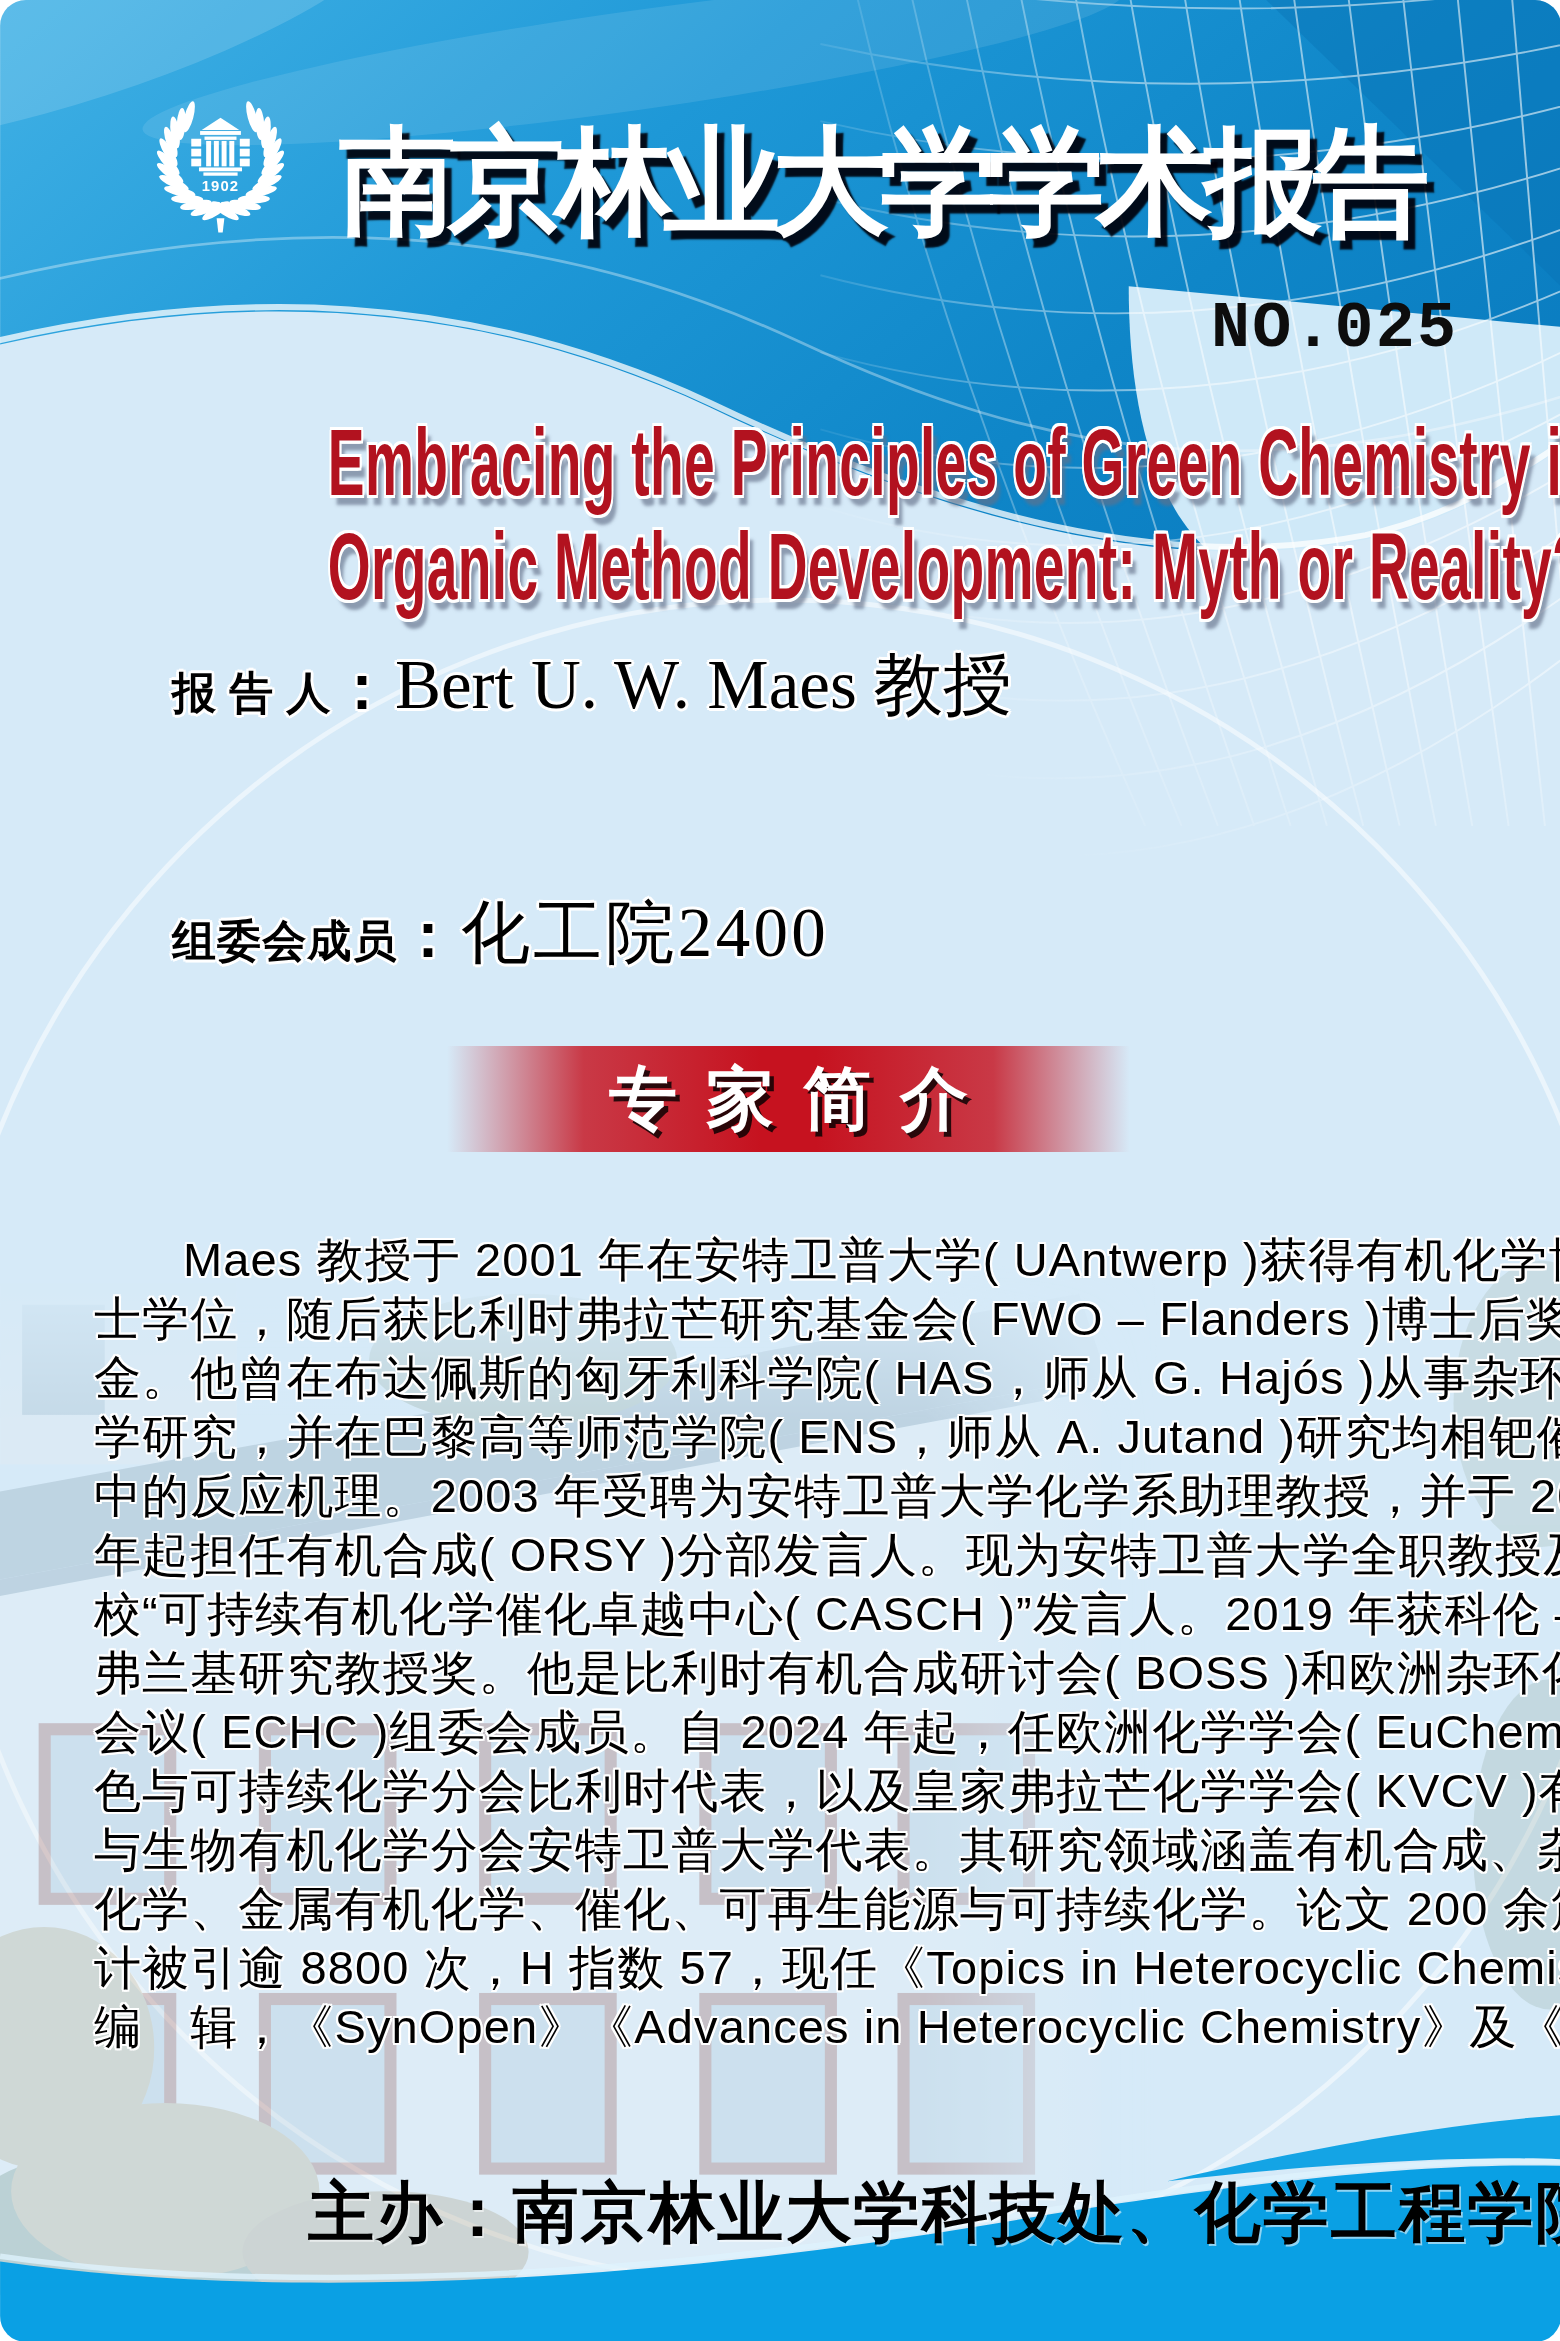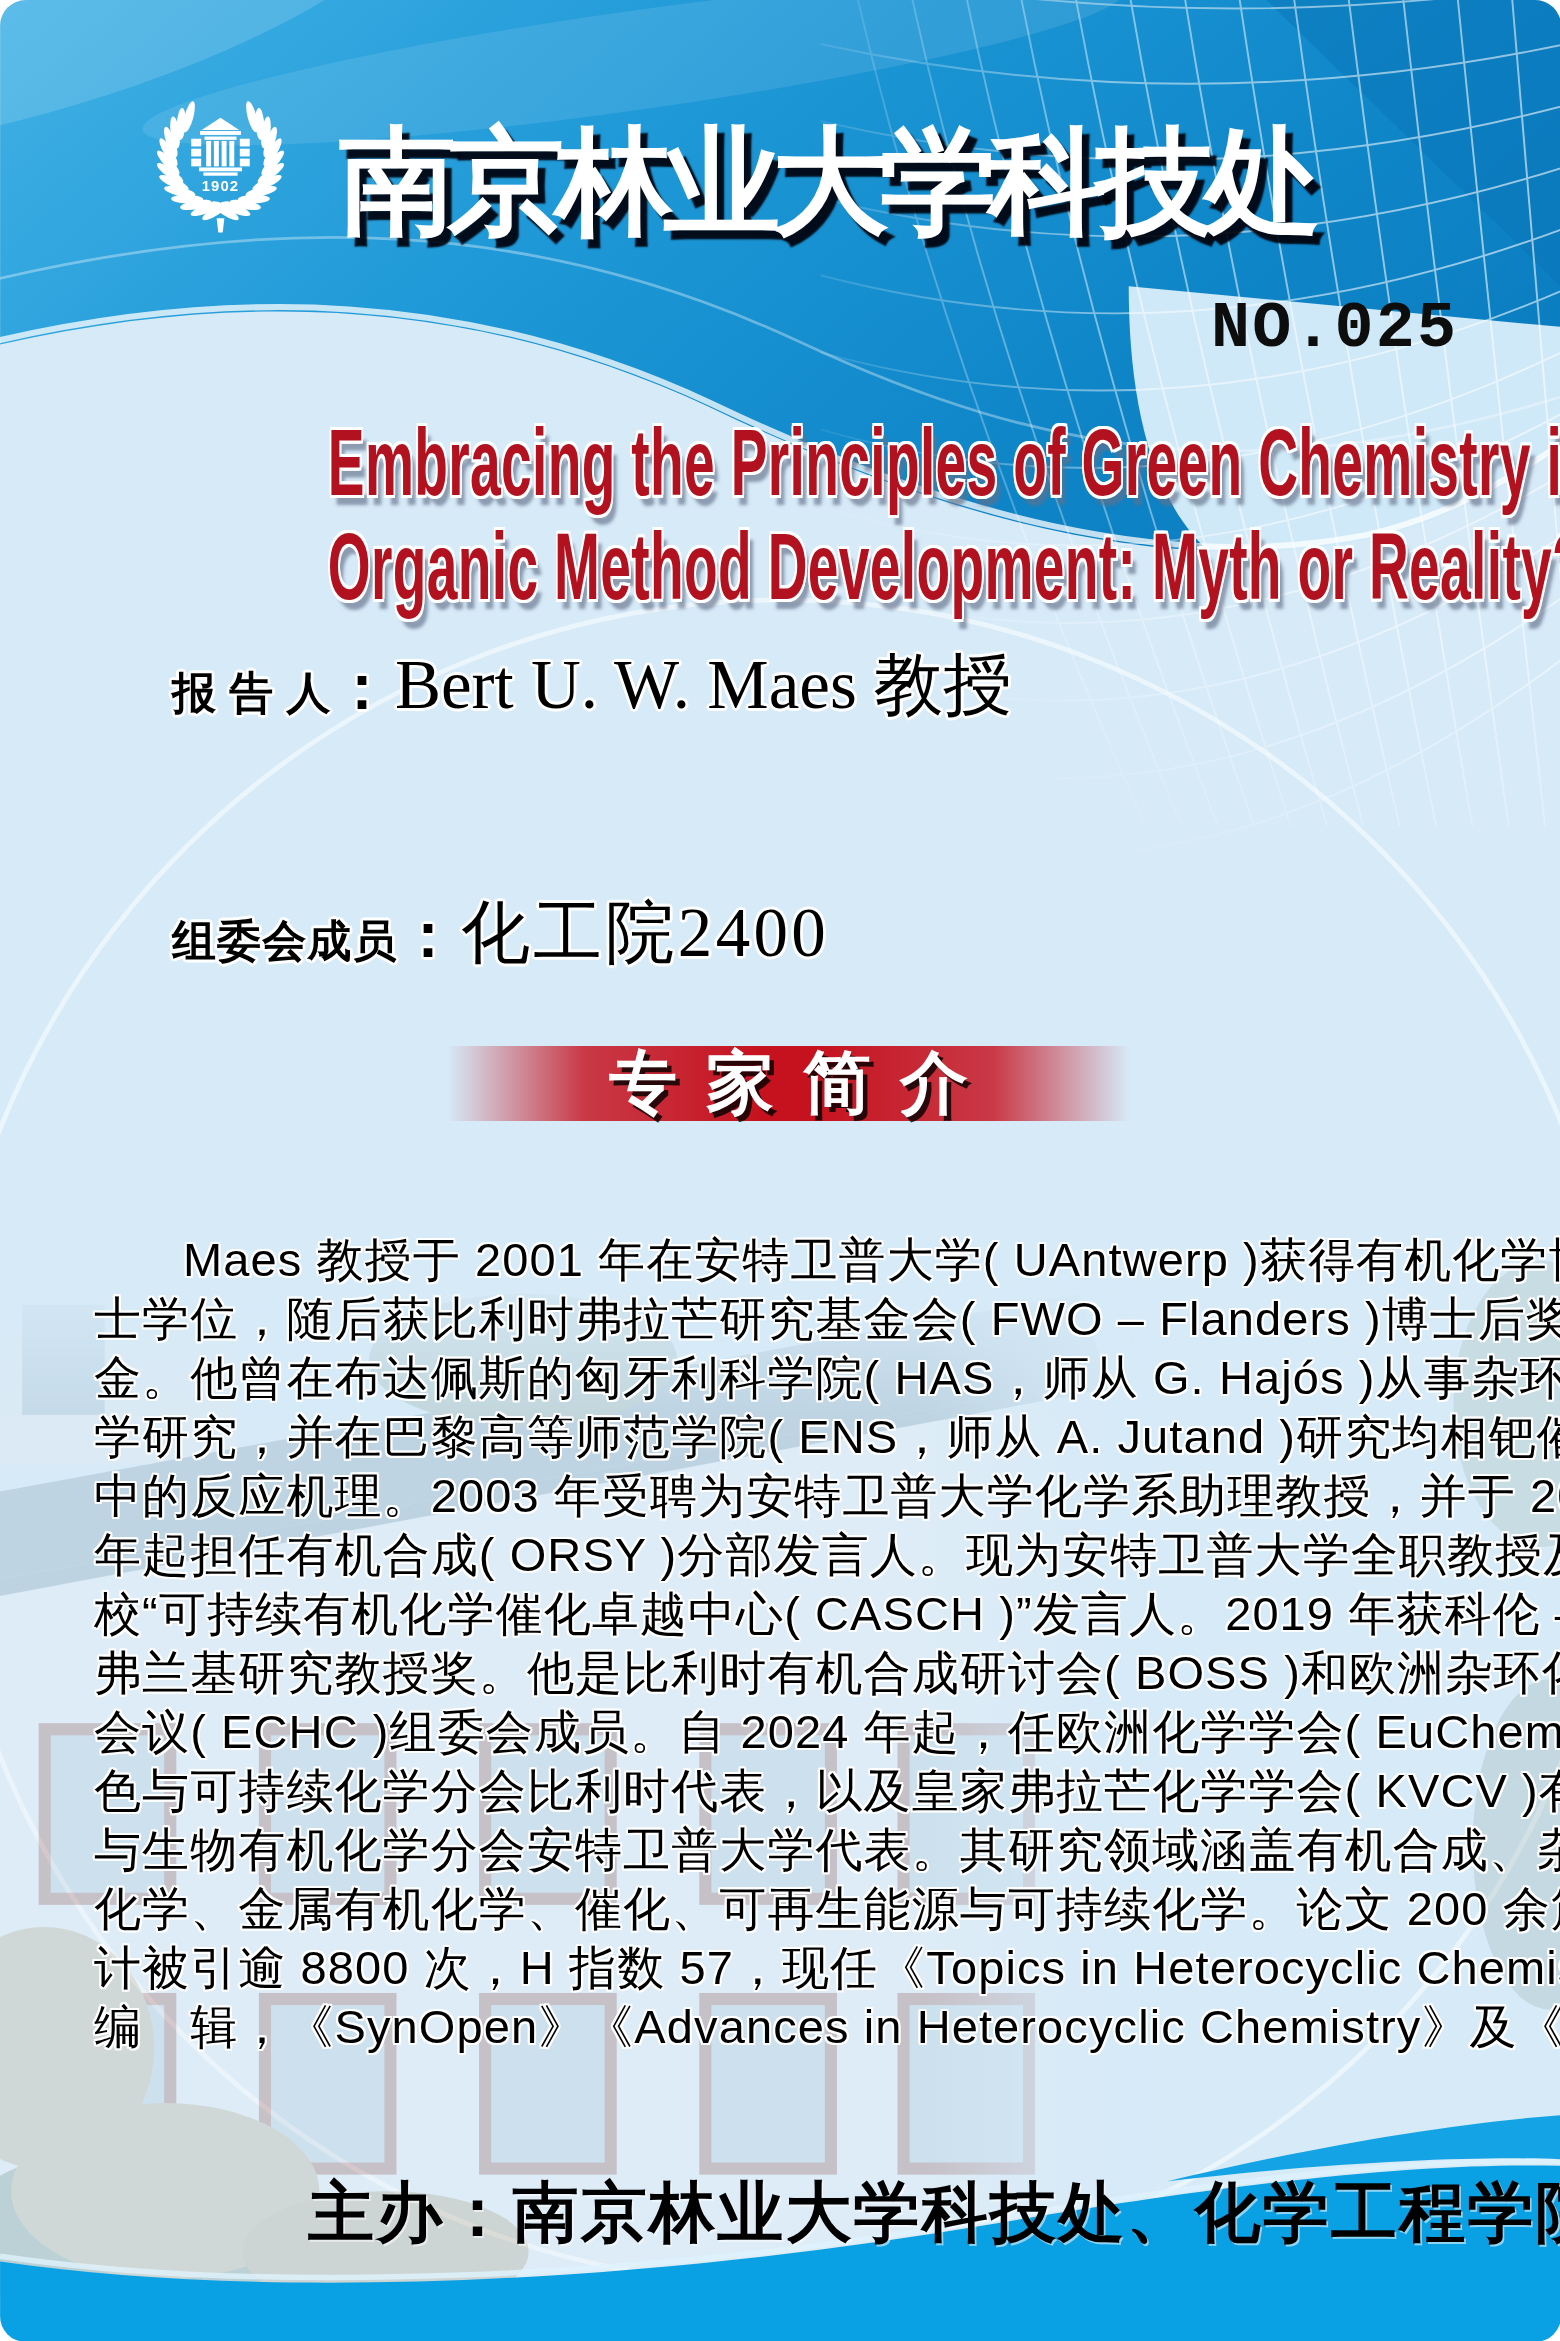--- a/index.html
+++ b/index.html
@@ -42,21 +42,21 @@
   .info-colon{font-weight:800;font-size:61px;}
   .info-label,.info-colon,.info-value{
     text-shadow:
       2.8px 0 0 #fff,-2.8px 0 0 #fff,0 2.8px 0 #fff,0 -2.8px 0 #fff,
       2.2px 2.2px 0 #fff,-2.2px 2.2px 0 #fff,2.2px -2.2px 0 #fff,-2.2px -2.2px 0 #fff;}
   .info-value{font-size:69px;}
   .serifval{font-family:"Liberation Serif",serif;}
   .kaival{font-family:"Liberation Serif",serif;letter-spacing:3.3px;}
 
   
-  .banner{position:absolute;left:447px;top:1046px;width:683px;height:75px;
+  .banner{position:absolute;left:447px;top:1046px;width:683px;height:106px;
     background:linear-gradient(90deg,rgba(198,18,31,0) 0%,rgba(198,18,31,.82) 20%,
       #c6121f 46%, #c6121f 54%, rgba(198,18,31,.82) 80%, rgba(198,18,31,0) 100%);
     display:flex;align-items:center;justify-content:center;}
   .banner-text{color:#ffffff;font-weight:800;font-size:68px;letter-spacing:29px;
     text-indent:29px;font-family:"Liberation Serif",serif;
     text-shadow:4.4px 5px 0 rgba(0,0,0,.8);}
 
   
   .bio{position:absolute;left:94px;top:1230px;width:1377px;color:#000;}
   .bio-line{font-size:47px;line-height:59px;letter-spacing:1.1px;white-space:nowrap;
@@ -236,21 +236,21 @@
           <rect x="170" y="110" width="18" height="14"></rect>
           <rect x="170" y="128" width="18" height="14"></rect>
         <rect x="96" y="144" width="78" height="7"></rect>
         <rect x="104" y="153" width="62" height="6"></rect>
         <path d="M 128 236 L 142 236 L 139 262 L 131 262 Z"></path>
         <text id="logo-year" x="135" y="186" text-anchor="middle" font-family="Liberation Sans, sans-serif" font-size="27" font-weight="700" letter-spacing="2" fill="#ffffff">1902</text>
       </g>
     </svg>
   </div>
 
-  <div class="uni-title">南京林业大学科技处</div>
+  <div class="uni-title">南京林业大学学术报告</div>
   <div class="issue">NO.025</div>
 
   <div class="lec-title">
     <span class="lt-line">Embracing the Principles of Green Chemistry in Synthetic</span>
     <span class="lt-line">Organic Method Development: Myth or Reality?</span>
   </div>
 
   <div class="info-row row1">
     <span class="info-label">报 告 人</span><span class="info-colon">：</span>
     <span class="info-value serifval">Bert U. W. Maes 教授</span>

